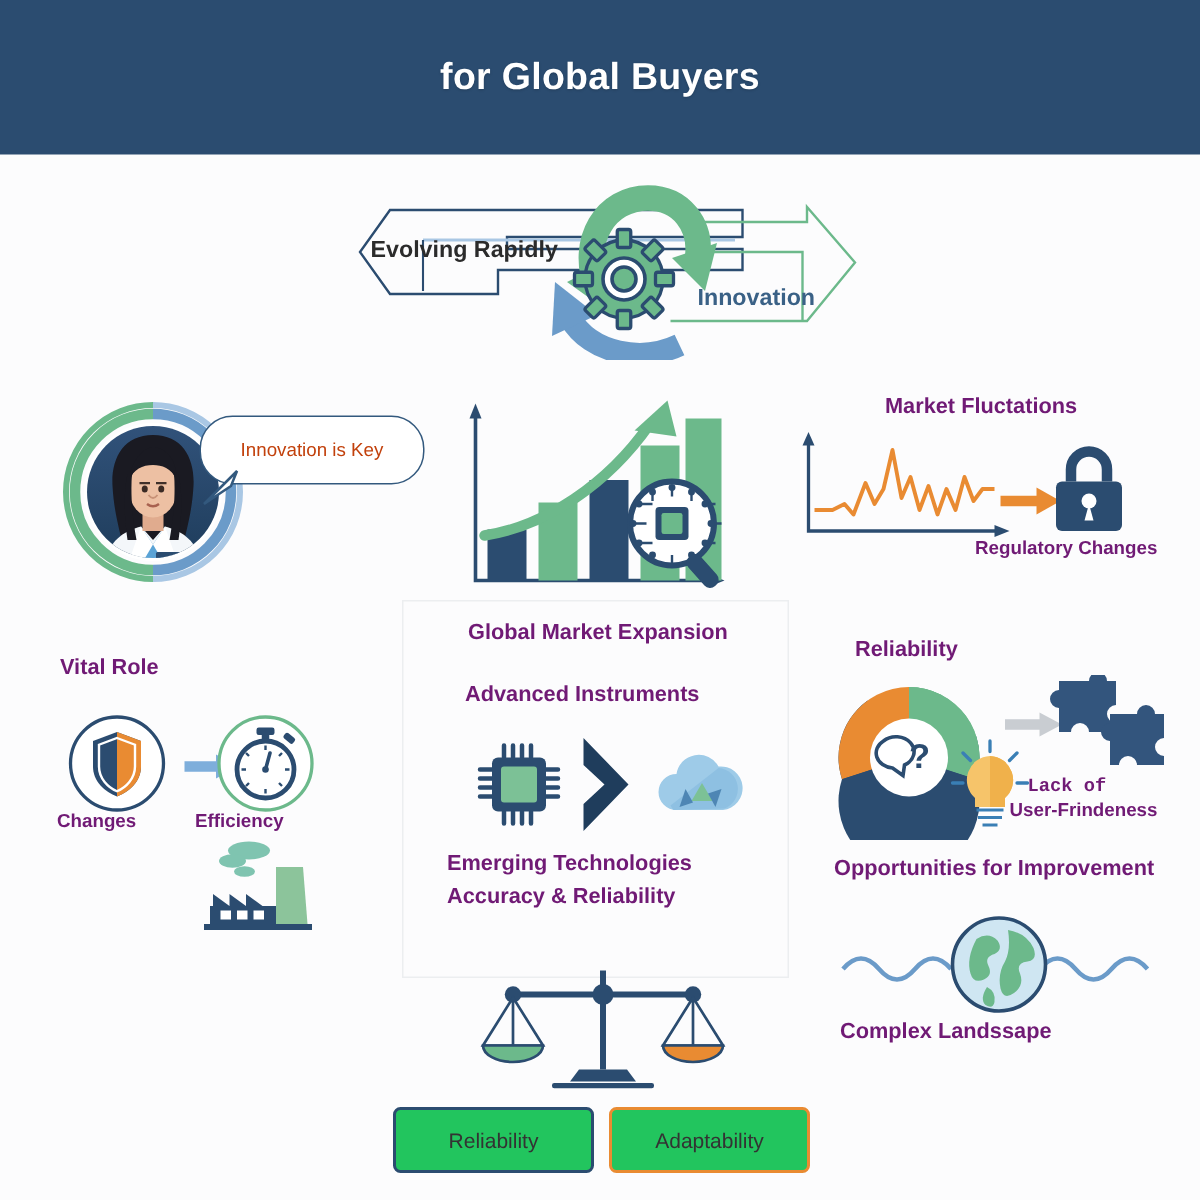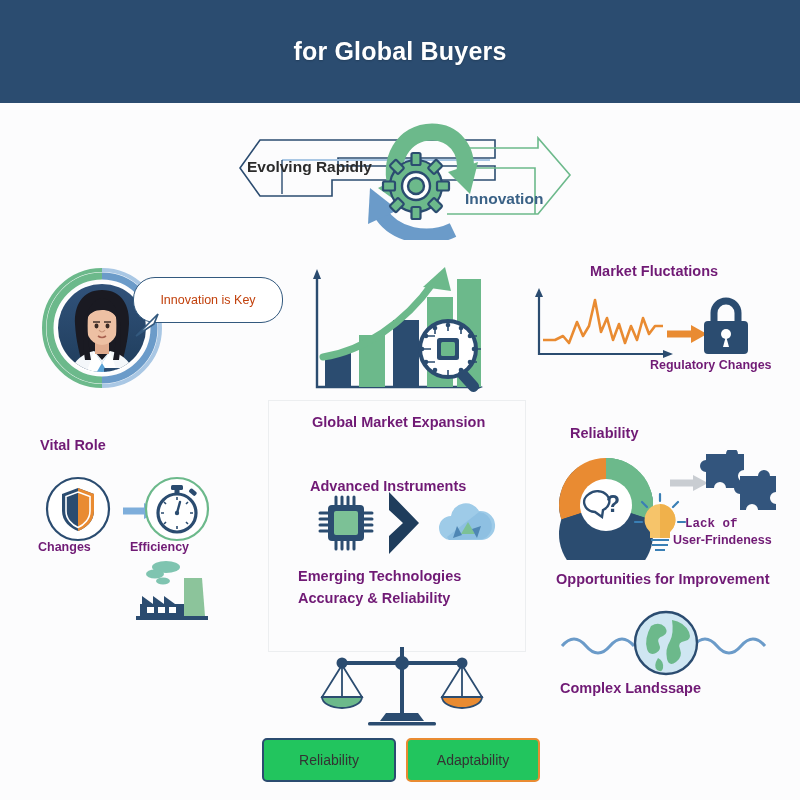--- a/index.html
+++ b/index.html
@@ -271,21 +271,21 @@
     <ellipse cx="37" cy="21" rx="7" ry="3.5" fill="#7fc4b0"></ellipse>
     <path d="M58 18 L76 18 L79 56 L58 56 Z" fill="#8cc49b"></path>
     <path d="M16 56 V36 L27 44 V36 L38 44 V36 L49 44 V56 Z" fill="#2b4c70"></path>
     <rect x="14" y="44" width="44" height="12" fill="#2b4c70"></rect>
     <rect x="21" y="47" width="7" height="6" fill="#ffffff"></rect>
     <rect x="32" y="47" width="7" height="6" fill="#ffffff"></rect>
     <rect x="43" y="47" width="7" height="6" fill="#ffffff"></rect>
     <rect x="10" y="56" width="72" height="4" fill="#2b4c70"></rect>
   </svg>
 
-  <div class="lbl" style="left:310px;top:478px;width:180px;">Advanced Instruments</div>
+  <div class="lbl" style="left:310px;top:455px;width:180px;">Advanced Instruments</div>
 
   <svg class="abs" style="left:318px;top:495px;" width="56" height="56" viewBox="0 0 56 56">
     <g stroke="#2b4c70" stroke-width="3" stroke-linecap="round">
       <path d="M18 2 v8 M24 2 v8 M30 2 v8 M36 2 v8"></path>
       <path d="M18 46 v8 M24 46 v8 M30 46 v8 M36 46 v8"></path>
       <path d="M2 18 h8 M2 24 h8 M2 30 h8 M2 36 h8"></path>
       <path d="M46 18 h8 M46 24 h8 M46 30 h8 M46 36 h8"></path>
     </g>
     <rect x="10" y="10" width="36" height="36" rx="4" fill="#2b4c70"></rect>
     <rect x="16" y="16" width="24" height="24" rx="2" fill="#7cc196"></rect>

